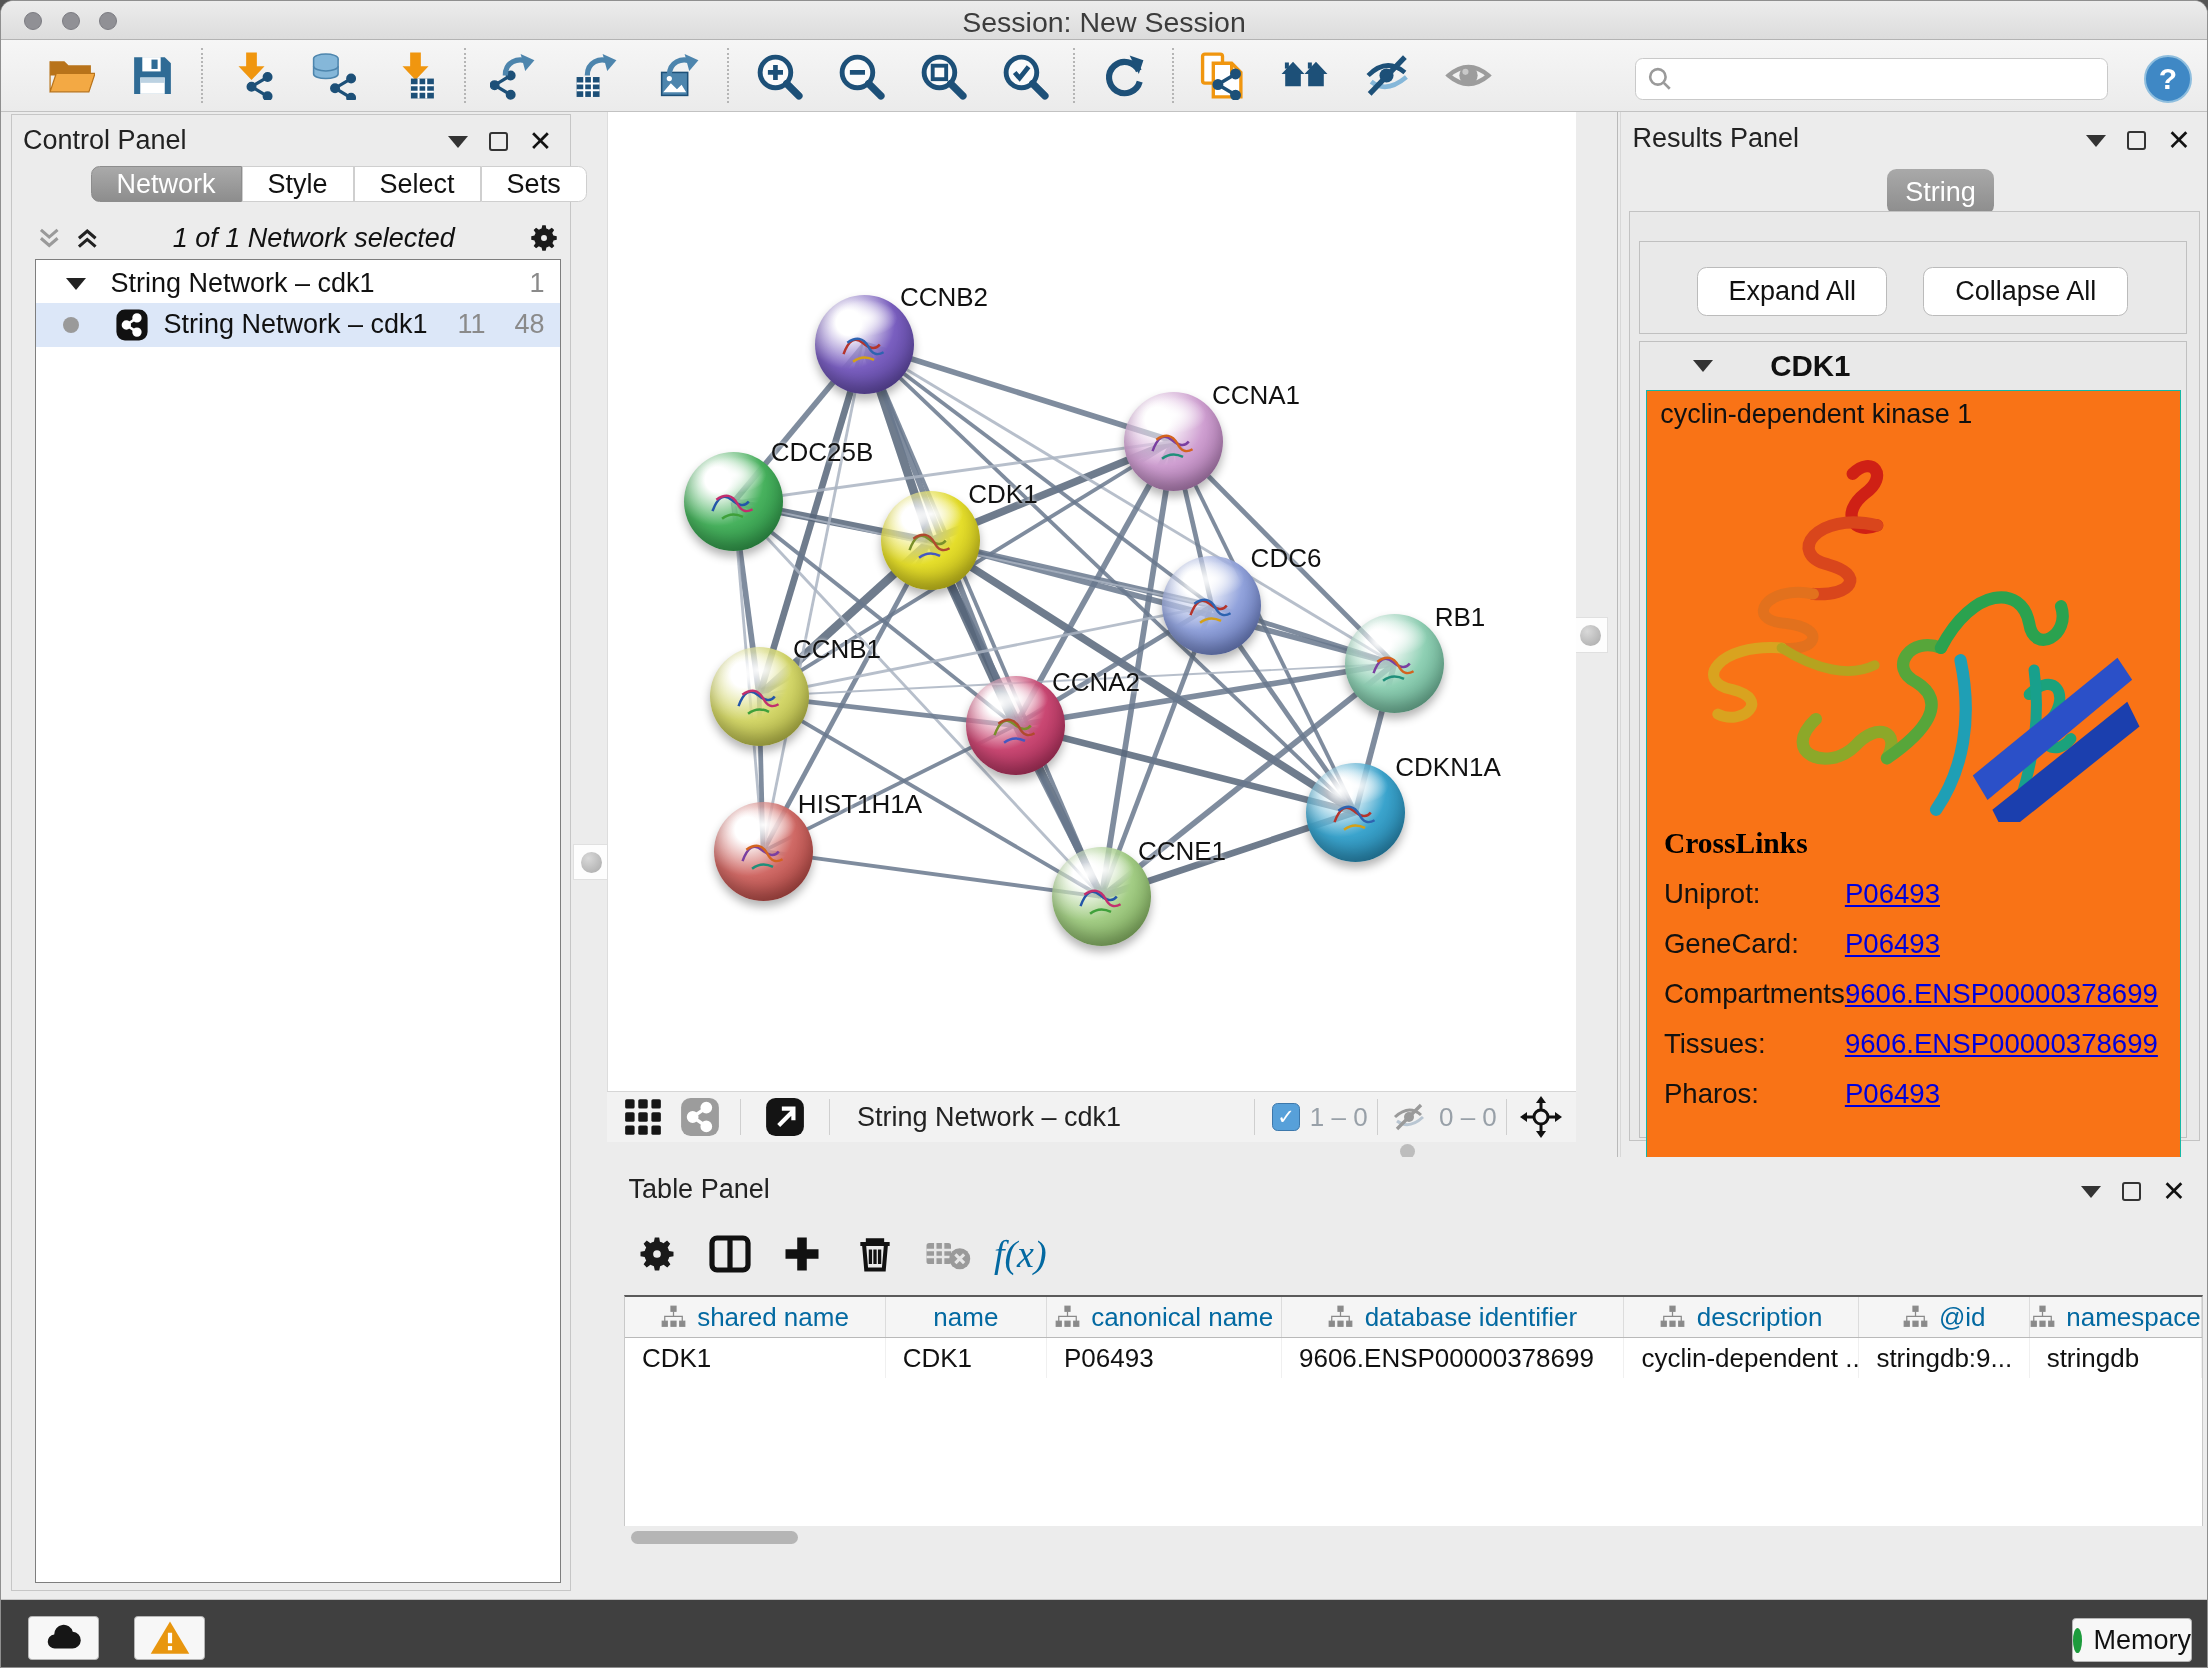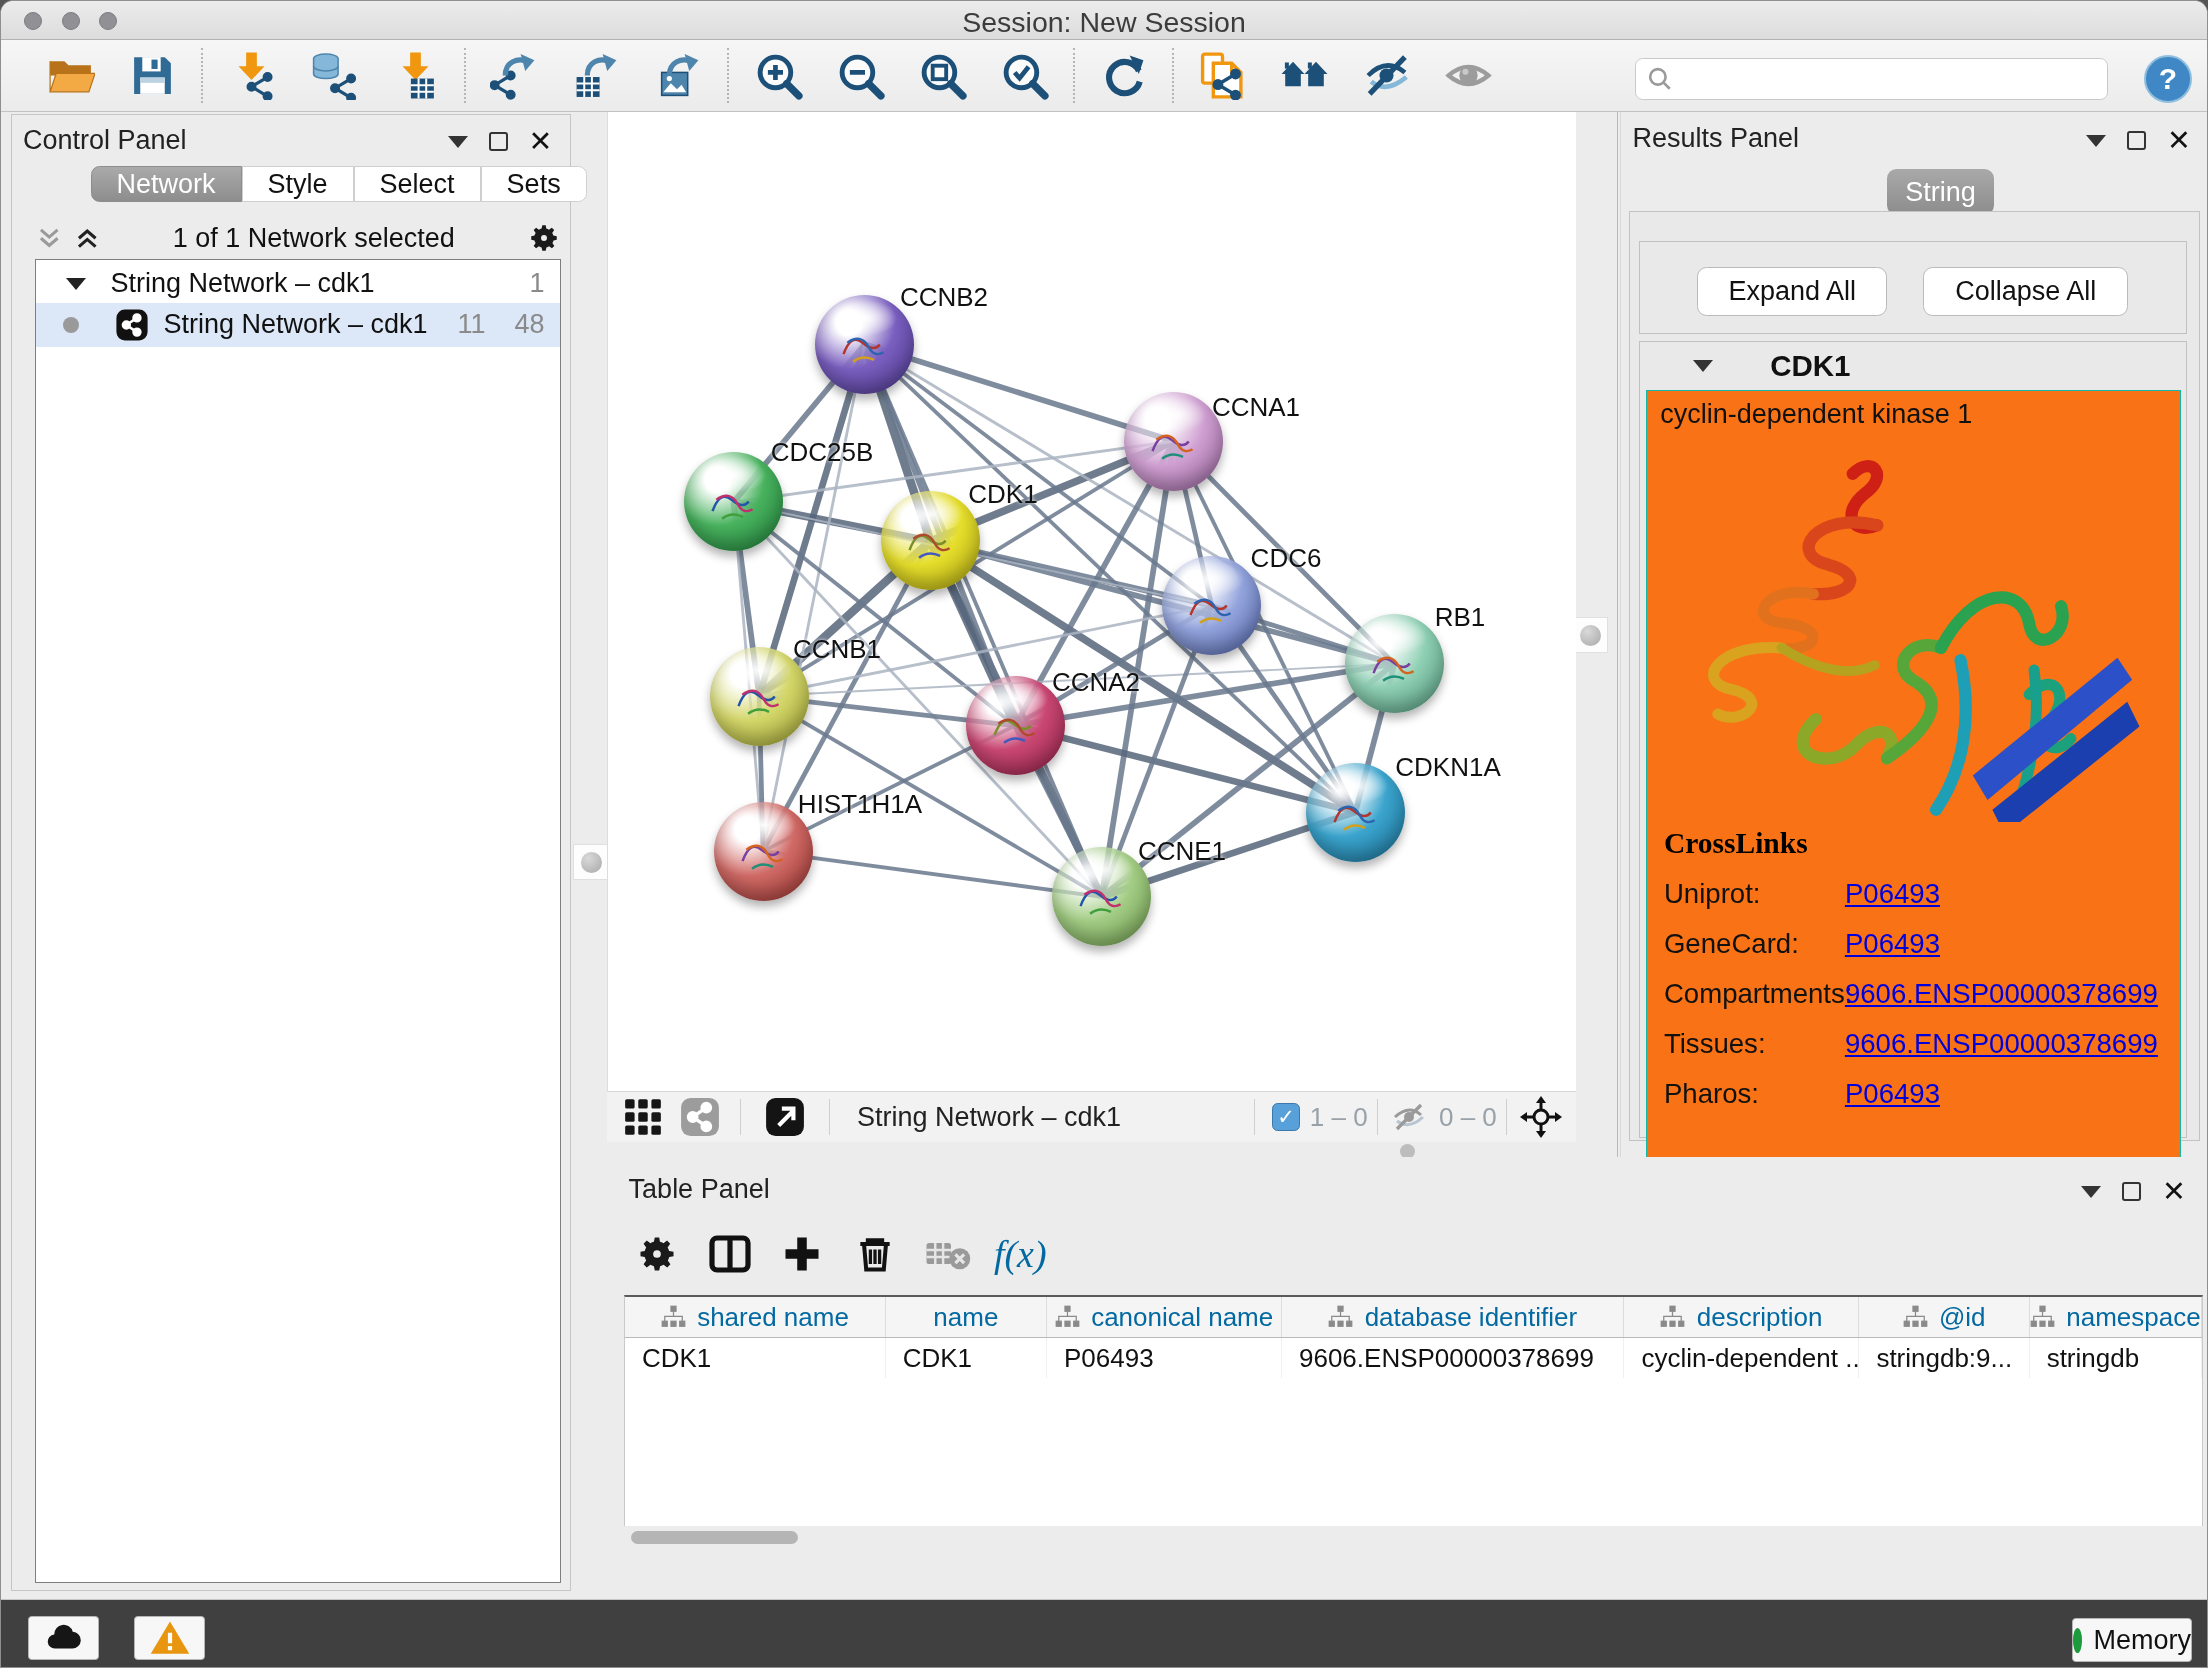--- a/index.html
+++ b/index.html
@@ -26,21 +26,21 @@
   .wb-close{font-size:28.5px;font-weight:bold;color:#111;line-height:19px;cursor:pointer;}
   
   .seg{display:flex;}
   .seg-tab{height:36px;padding:0 25px;background:#fff;border:1px solid #cfcfcf;font-size:27px;color:#111;display:flex;align-items:center;justify-content:center;cursor:pointer;}
   .seg-tab:first-child{border-radius:8.6px 0 0 8.6px;}
   .seg-tab:last-child{border-radius:0 8.6px 8.6px 0;}
   .seg-tab.selected{background:linear-gradient(#aaaaaa,#8d8d8d);color:#fff;border-color:#8d8d8d;}
   
   #control-panel{position:absolute;left:9.5px;top:113px;width:560px;height:1477px;background:#ececec;border:1px solid #c6c6c6;}
   #cp-tabs{position:absolute;left:79px;top:51px;}
-  #cp-selector{position:absolute;left:23px;top:104px;width:526px;height:38px;display:flex;align-items:center;}
+  #cp-selector{position:absolute;left:23px;top:104px;width:526px;height:38px;display:flex;align-items:center;font-style:italic;}
   #cp-selector .lbl{flex:1;text-align:center;font-size:27px;color:#111;}
   #cp-list{position:absolute;left:23px;top:144px;width:526px;height:1324px;background:#fff;border:1.9px solid #7e7e7e;}
   .tree-row{position:relative;height:38px;display:flex;align-items:center;font-size:27px;color:#111;cursor:pointer;}
   .tree-row.sel{background:#dce7f8;height:44px;}
   .tree-count{color:#8a8a8a;}
   
   #network-area{position:absolute;left:606px;top:111px;width:969px;height:1030px;}
   #net-canvas{position:absolute;left:0;top:0;width:969px;height:979px;background:#fff;border-left:1px solid #ddd;overflow:hidden;}
   #net-edges{position:absolute;left:0;top:0;}
   .net-node{position:absolute;width:99px;height:99px;border-radius:50%;box-shadow:0 5.7px 9.5px rgba(0,0,0,.3), inset 0 -9.5px 15px rgba(0,0,0,.22);cursor:pointer;}
@@ -398,21 +398,21 @@
           <div class="net-label" style="left: 336px; top: 185px;">CCNB2</div>
           <div class="net-node" style="left: 516px; top: 280px; background: radial-gradient(circle at 34% 28%, rgb(255, 255, 255) 0%, rgba(255, 255, 255, 0.5) 13%, rgb(207, 159, 209) 48%, rgb(141, 92, 145) 100%);">
             <svg width="61" height="61" viewBox="0 0 64 64">
               <g fill="none" stroke-width="2.6">
                 <path d="M10 40q8-22 20-12t18 2" stroke="#7a3fa0"></path>
                 <path d="M14 28q14-10 22 4q6 12 16 6" stroke="#d4631f"></path>
                 <path d="M20 48q10-8 22-2" stroke="#1f8f7a"></path>
               </g>
             </svg>
           </div>
-          <div class="net-label" style="left: 648px; top: 283px; margin-top: 12px;">CCNA1</div>
+          <div class="net-label" style="left: 648px; top: 283px;">CCNA1</div>
           <div class="net-node" style="left: 76px; top: 340px; background: radial-gradient(circle at 34% 28%, rgb(255, 255, 255) 0%, rgba(255, 255, 255, 0.5) 13%, rgb(72, 178, 94) 48%, rgb(29, 122, 55) 100%);">
             <svg width="61" height="61" viewBox="0 0 64 64">
               <g fill="none" stroke-width="2.6">
                 <path d="M10 40q8-22 20-12t18 2" stroke="#2456a8"></path>
                 <path d="M14 28q14-10 22 4q6 12 16 6" stroke="#c22f6e"></path>
                 <path d="M20 48q10-8 22-2" stroke="#3fa03a"></path>
               </g>
             </svg>
           </div>
           <div class="net-label" style="left: 214px; top: 340px;">CDC25B</div>

